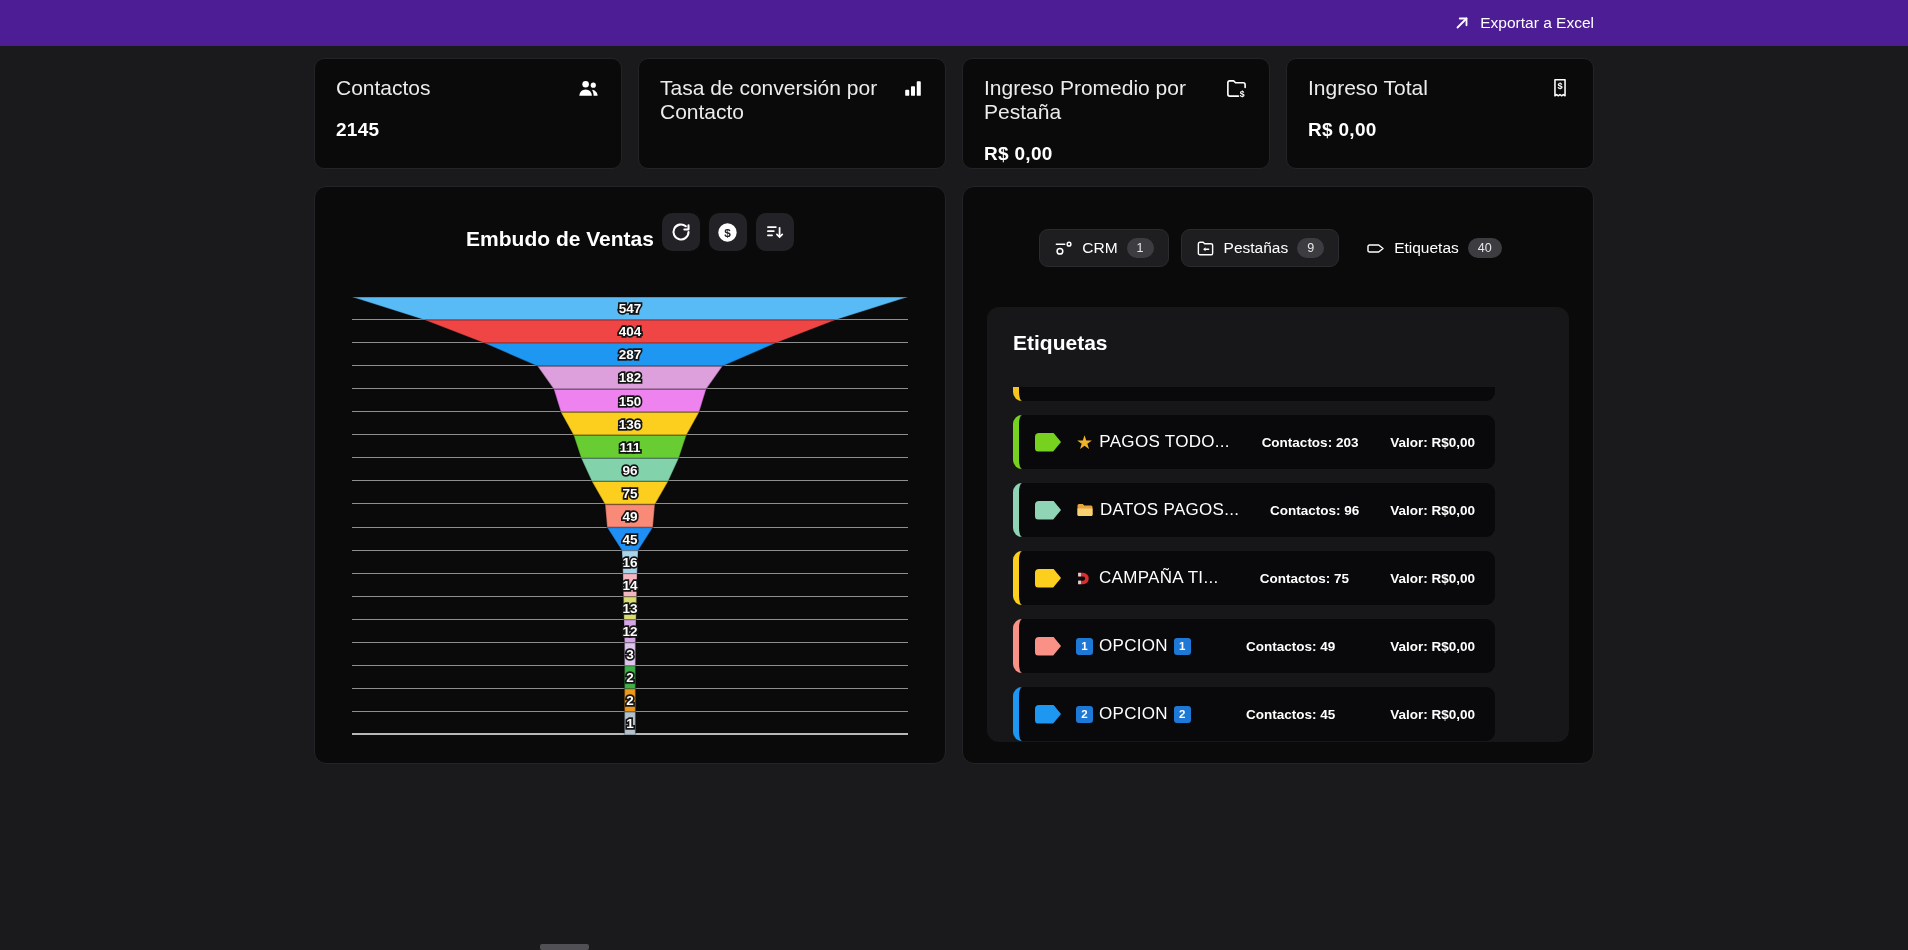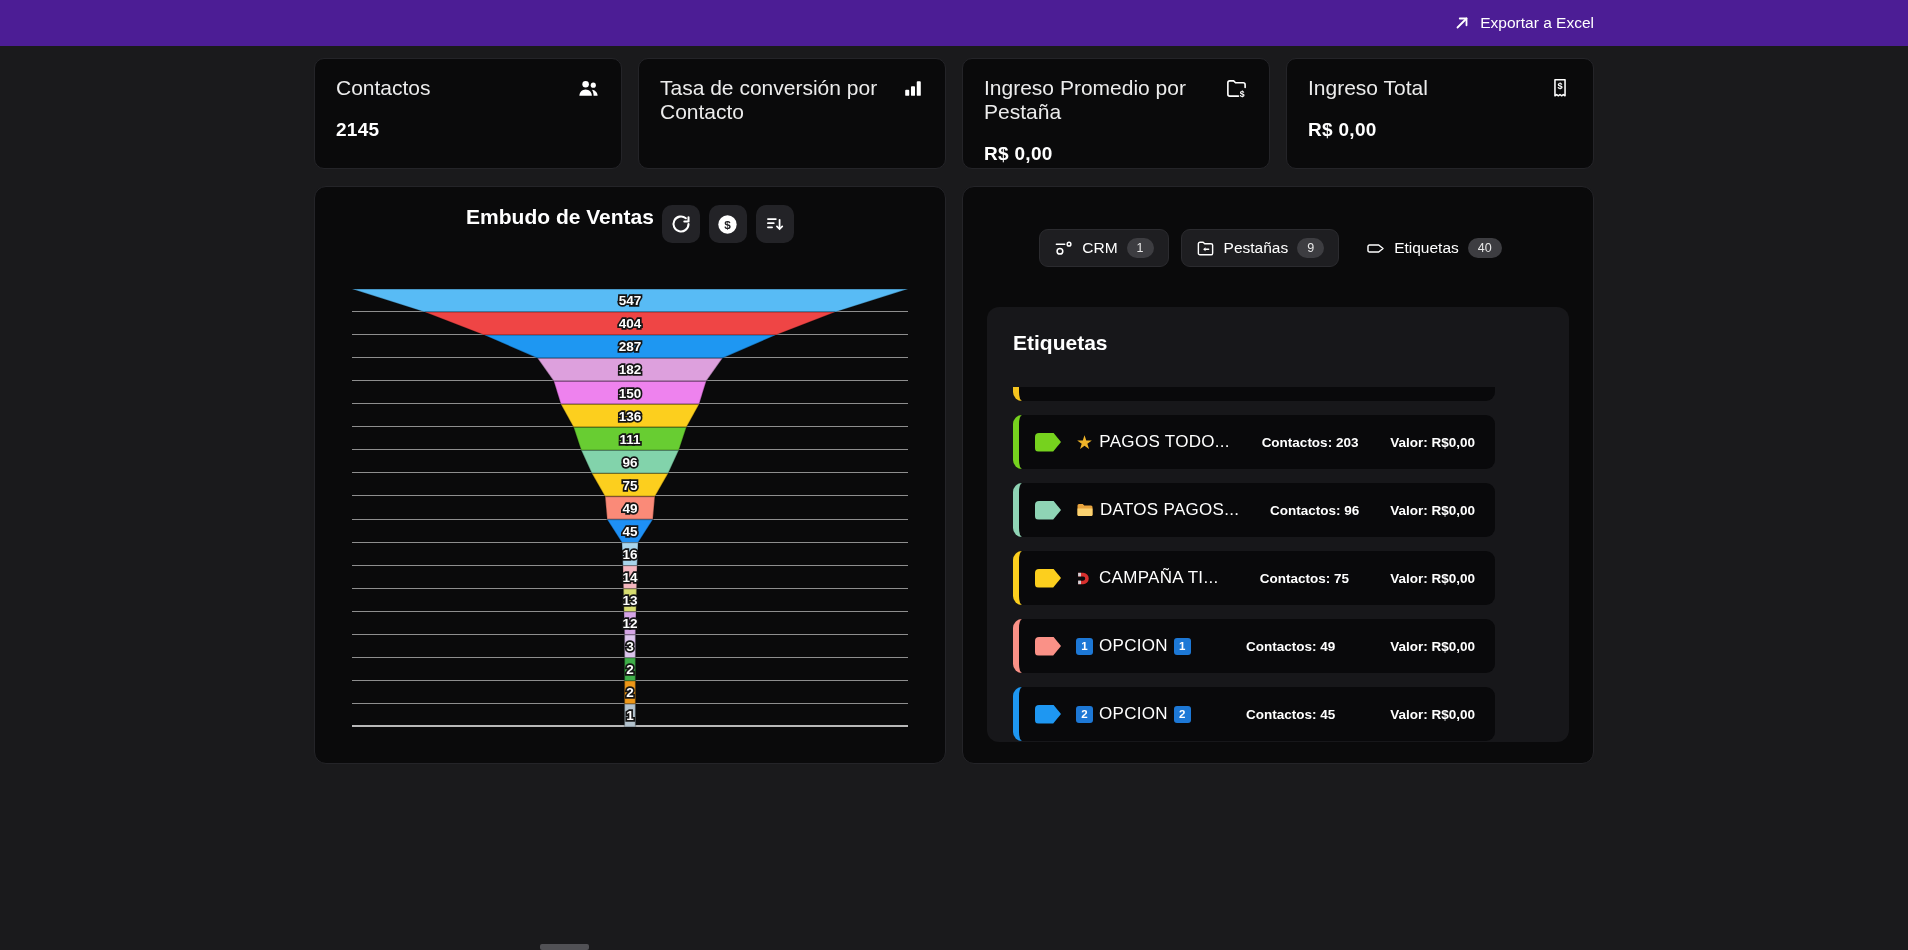--- a/index.html
+++ b/index.html
@@ -18,21 +18,21 @@
   .stats-row { display:flex; gap:16px; margin-top:12px; }
   .stat-card { flex:1; height:111px; background:#0a0a0b; border:1px solid #242428; border-radius:10px; padding:17px 21px; }
   .stat-head { display:flex; justify-content:space-between; align-items:flex-start; }
   .stat-label { font-size:21px; color:#ececec; }
   .stat-icon { width:24px; height:24px; display:flex; align-items:center; justify-content:center; }
   .stat-value { font-size:19px; font-weight:bold; margin-top:19px; letter-spacing:.3px; }
 
   .panels-row { display:flex; gap:16px; margin-top:17px; height:578px; }
   .panel { flex:1; background:#0a0a0b; border:1px solid #242428; border-radius:12px; overflow:hidden; }
 
-  .funnel-header { margin-top:18px; display:flex; justify-content:center; align-items:flex-start; gap:8px; }
+  .funnel-header { margin-top:26px; display:flex; justify-content:center; align-items:flex-end; gap:8px; }
   .funnel-title { font-size:21px; font-weight:bold; }
   .funnel-tools { display:flex; gap:9px; }
   .tool-btn { width:38px; height:38px; background:#232327; border:none; border-radius:10px; display:flex; align-items:center; justify-content:center; cursor:pointer; }
   .funnel-wrap { margin-top:46px; display:flex; justify-content:center; }
 
   .tabs-row { margin-top:42px; display:flex; justify-content:center; align-items:center; gap:12px; }
   .tab { display:flex; align-items:center; gap:9px; padding:8px 14px; border-radius:9px; background:#1e1e21; border:1px solid #2b2b2f; color:#fff; font-size:15.5px; font-family:inherit; cursor:pointer; }
   .tab.flat { background:transparent; border-color:transparent; }
   .tab-badge { background:#3d3d41; border-radius:999px; padding:3px 10px; font-size:12.5px; color:#e8e8e8; }
 

